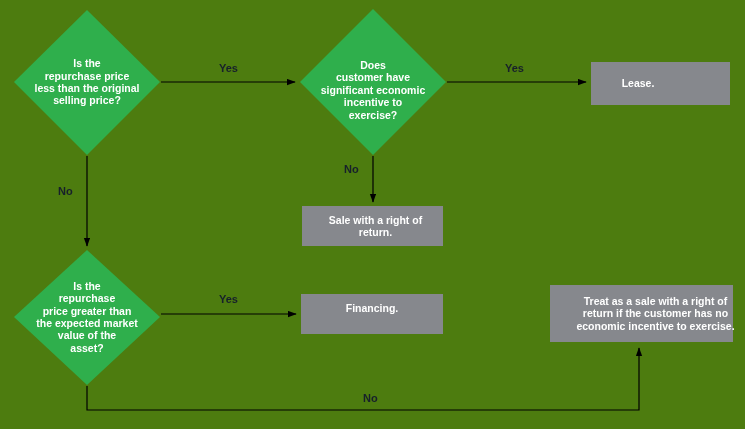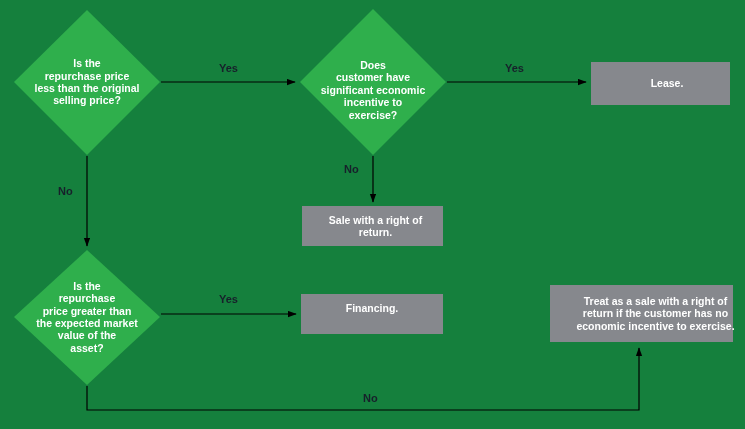--- a/index.html
+++ b/index.html
@@ -7,21 +7,21 @@
     padding: 0;
     background: #ffffff;
   }
   body {
     font-family: "Liberation Sans", sans-serif;
   }
   #canvas {
     position: relative;
     width: 745px;
     height: 429px;
-    background: #15803d;
+    background: #4d7c0f;
     overflow: hidden;
   }
   #flow-svg {
     position: absolute;
     left: 0;
     top: 0;
     width: 745px;
     height: 429px;
   }
   .node-text {
@@ -95,21 +95,21 @@
 repurchase price
 less than the original
 selling price?</div>
 
   <div class="node-text diamond-label" style="left:300px; top:39px; width:146px; height:102px;">Does
 customer have
 significant economic
 incentive to
 exercise?</div>
 
-  <div class="node-text box-label" style="left:606px; top:62px; width:122px; height:43px;">Lease.</div>
+  <div class="node-text box-label" style="left:577px; top:62px; width:122px; height:43px;">Lease.</div>
 
   <div class="node-text box-label" style="left:302px; top:206px; width:147px; height:40px;border-radius:9px;">Sale with a right of
 return.</div>
 
   <div class="node-text diamond-label" style="left:14px; top:267px; width:146px; height:100px;">Is the
 repurchase
 price greater than
 the expected market
 value of the
 asset?</div>

